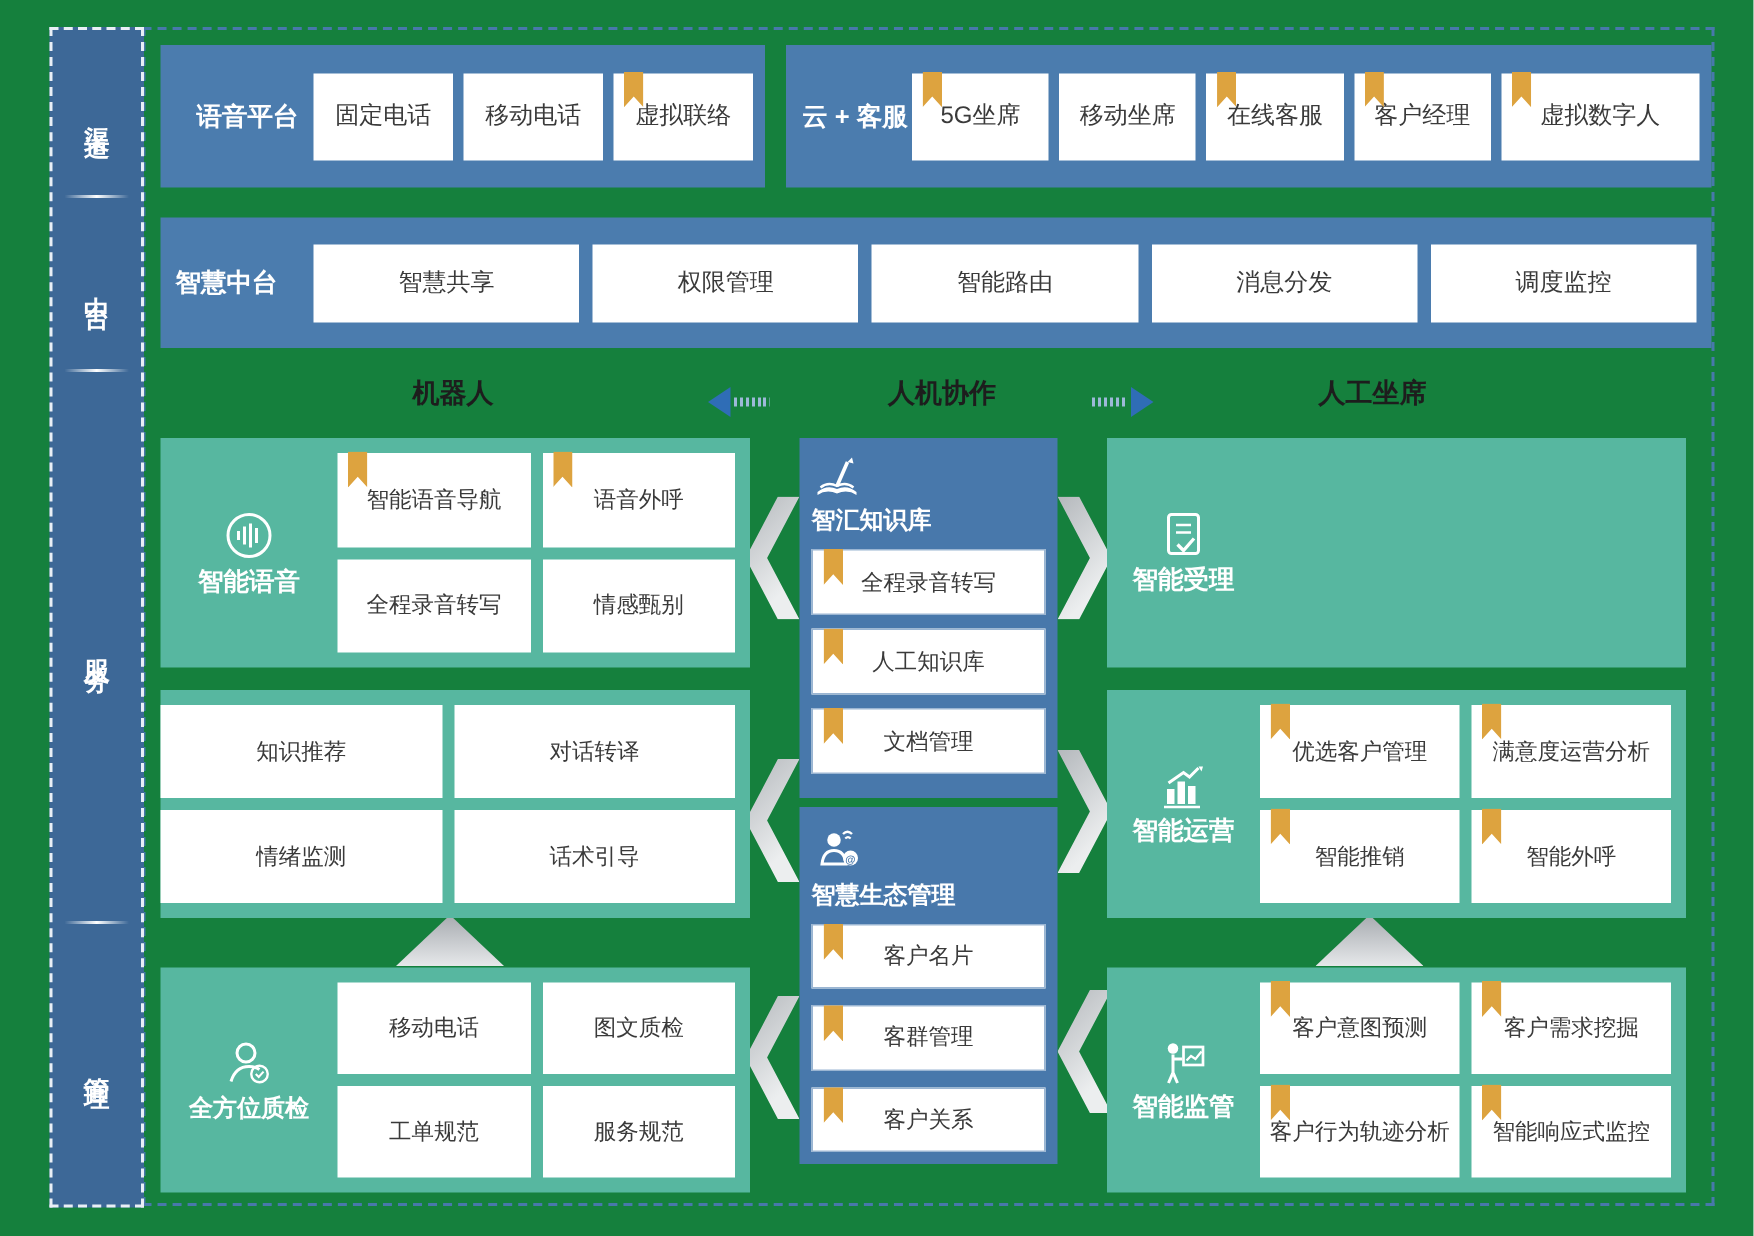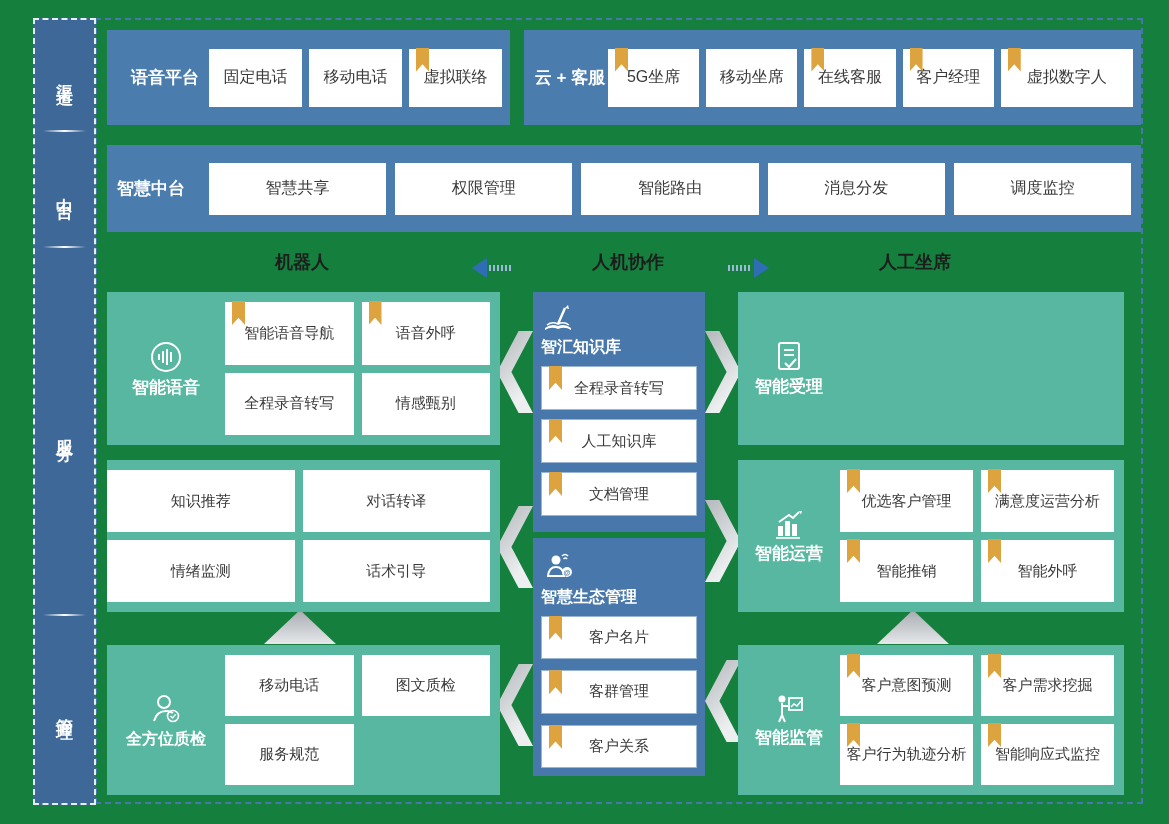--- a/index.html
+++ b/index.html
@@ -220,20 +220,23 @@
       <span class="ttitle" style="font-size:16px">全方位质检</span>
     </div>
     <div class="tgrid">
       <div class="wbox">
           <span>移动电话</span>
         </div>
       <div class="wbox">
           <span>图文质检</span>
         </div>
       <div class="wbox">
+          <span>工单规范</span>
+        </div>
+      <div class="wbox">
           <span>服务规范</span>
         </div>
     </div>
   </div>
 
   <div class="mpanel mp1">
     <div class="mhead">
       <svg class="icn" width="34" height="30" viewBox="0 0 34 30">
         <path d="M4 24 q6 -5 13 -2 q7 -3 13 2 l0 2 q-6 -4 -13 -1 q-7 -3 -13 1 z" fill="#fff"></path>
         <path d="M6 21 q5 -4 11 -1 q6 -3 11 1" fill="none" stroke="#fff" stroke-width="1.6"></path>

